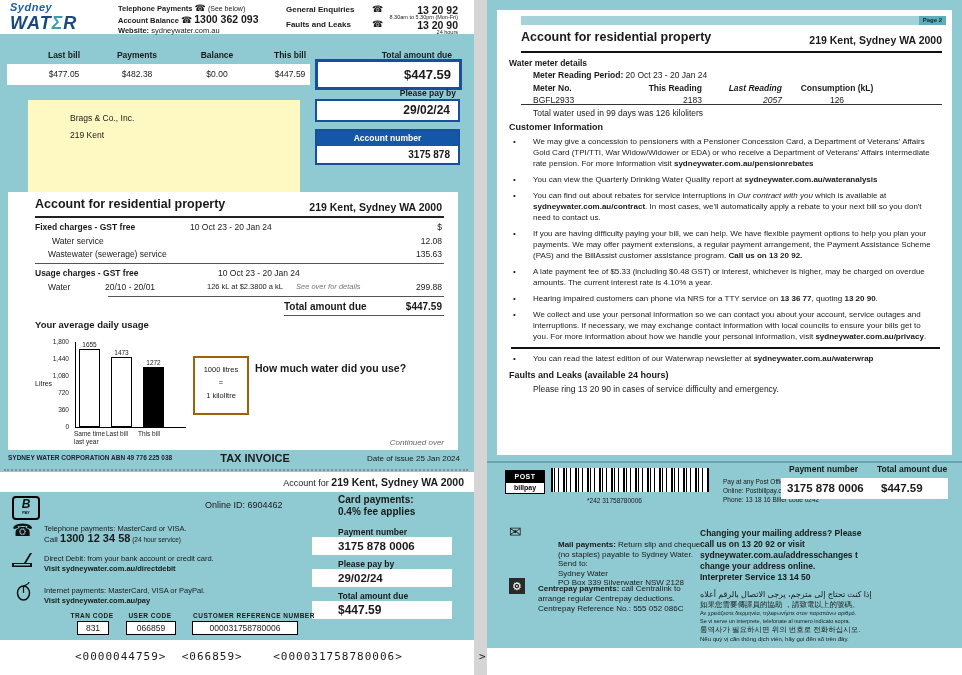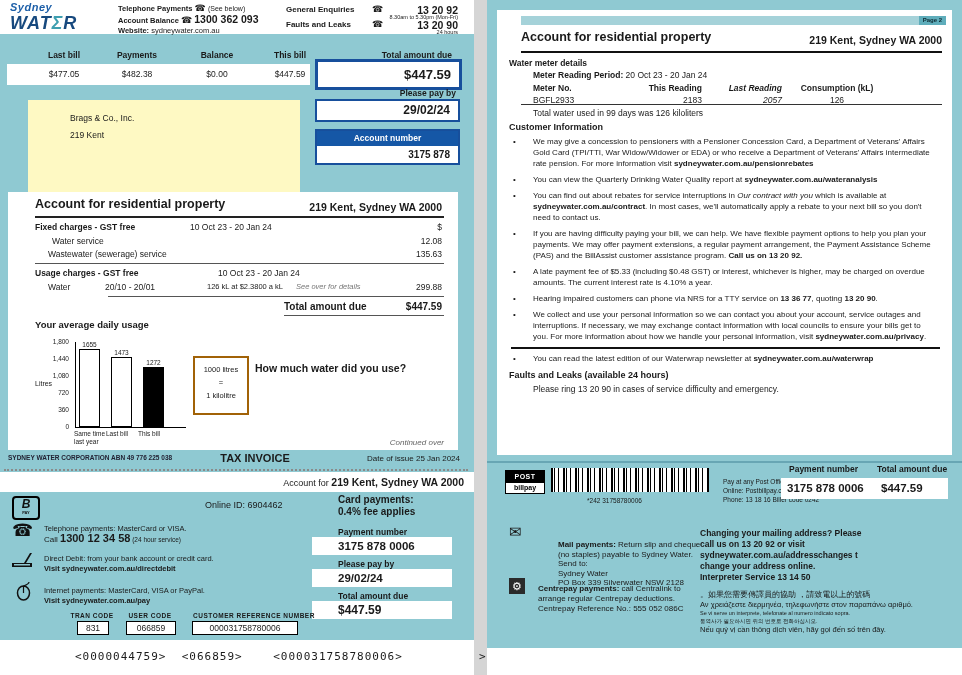--- a/index.html
+++ b/index.html
@@ -439,19 +439,20 @@
     </div>
 
   <div id="addr-change">
       <div>Changing your mailing address? Please</div>
       <div>call us on 13 20 92 or visit</div>
       <div>sydneywater.com.au/addresschanges t</div>
       <div>change your address online.</div>
       <div>Interpreter Service 13 14 50</div>
     </div>
   <div id="interp">
+      <div>إذا كنت تحتاج إلى مترجم، يرجى الاتصال بالرقم أعلاه</div>
       <div>如果您需要傳譯員的協助 ，請致電以上的號碼。</div>
       <div>Αν χρειάζεστε διερμηνέα, τηλεφωνήστε στον παραπάνω αριθμό.</div>
       <div>Se vi serve un interprete, telefonate al numero indicato sopra.</div>
       <div>통역사가 필요하시면 위의 번호로 전화하십시오.</div>
       <div>Nếu quý vị cần thông dịch viên, hãy gọi đến số trên đây.</div>
     </div>
 </div>
 
 </body></html>

